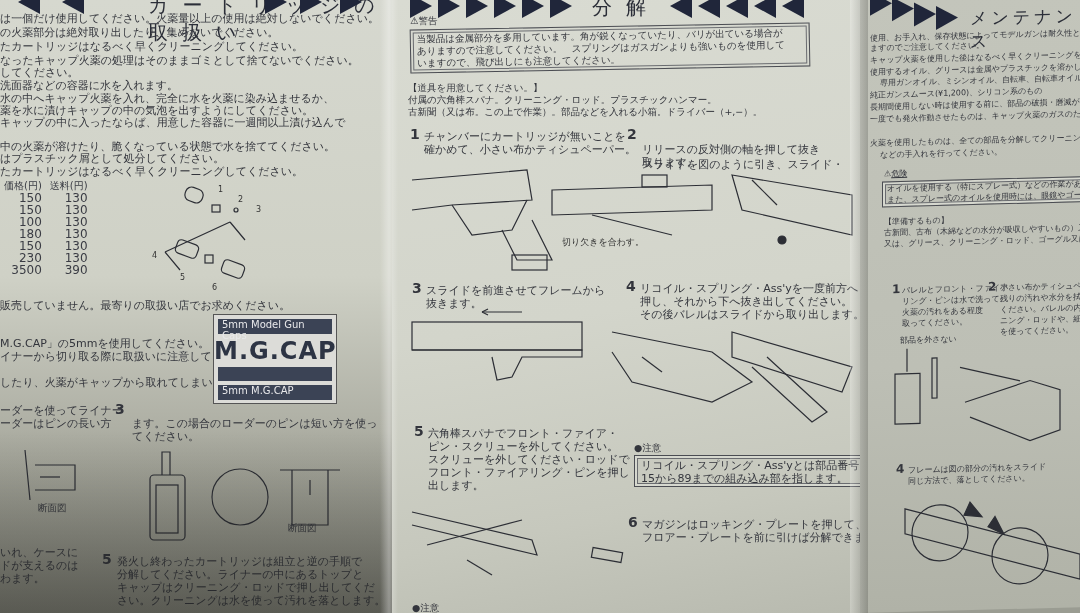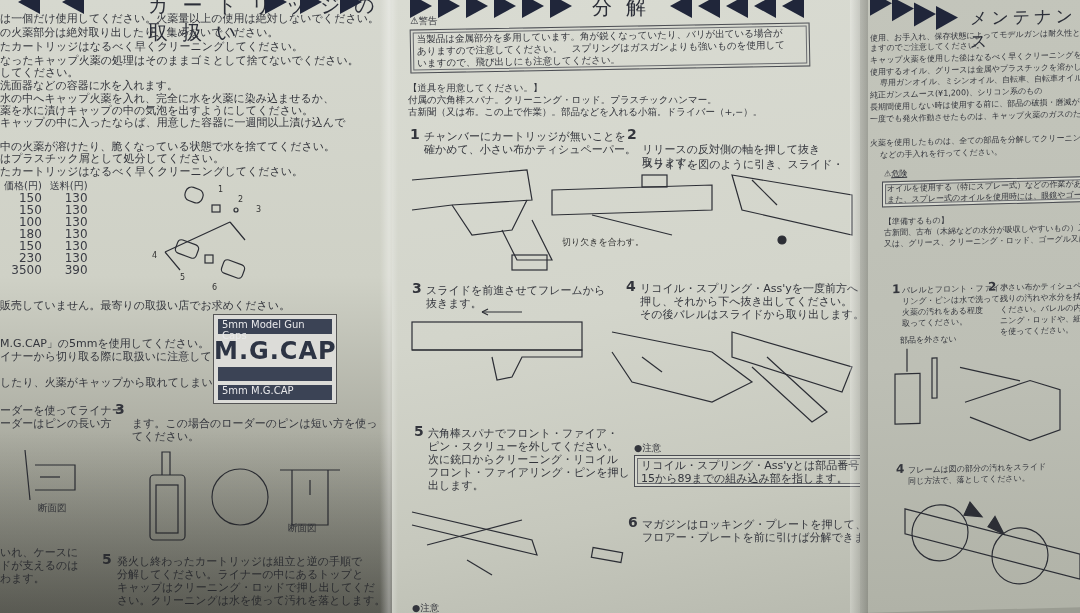--- a/index.html
+++ b/index.html
@@ -222,21 +222,21 @@
     <path d="M0 38 L170 38 L170 45 L110 45 L100 65 L85 68 L80 45"></path>
     <path d="M200 20 L300 40 L340 70 L300 90 L220 70 L200 40"></path>
     <path d="M230 45 L250 60"></path>
     <path d="M320 20 L440 55 L430 80 L320 45 Z"></path>
     <path d="M340 55 L400 110 L415 100 L355 45"></path>
   </svg>
 
   <div class="t" style="left:22px;top:425px;"><span class="stepnum">5</span></div>
   <div class="t" style="left:36px;top:427px;">六角棒スパナでフロント・ファイア・</div>
   <div class="t" style="left:36px;top:440px;">ピン・スクリューを外してください。</div>
-  <div class="t" style="left:36px;top:453px;">次に銃口からクリーニング・リコイル</div>
+  <div class="t" style="left:36px;top:453px;">スクリューを外してください・ロッドで</div>
   <div class="t" style="left:36px;top:466px;">フロント・ファイアリング・ピンを押し</div>
   <div class="t" style="left:36px;top:479px;">出します。</div>
 
   <svg class="ill" style="left:20px;top:500px;" width="230" height="90">
     <path d="M0 12 L120 40 L125 55 L0 25"></path>
     <path d="M15 45 L110 20"></path>
     <path d="M55 60 L80 75"></path>
     <rect x="180" y="50" width="30" height="10" transform="rotate(10 195 55)"></rect>
   </svg>
 

